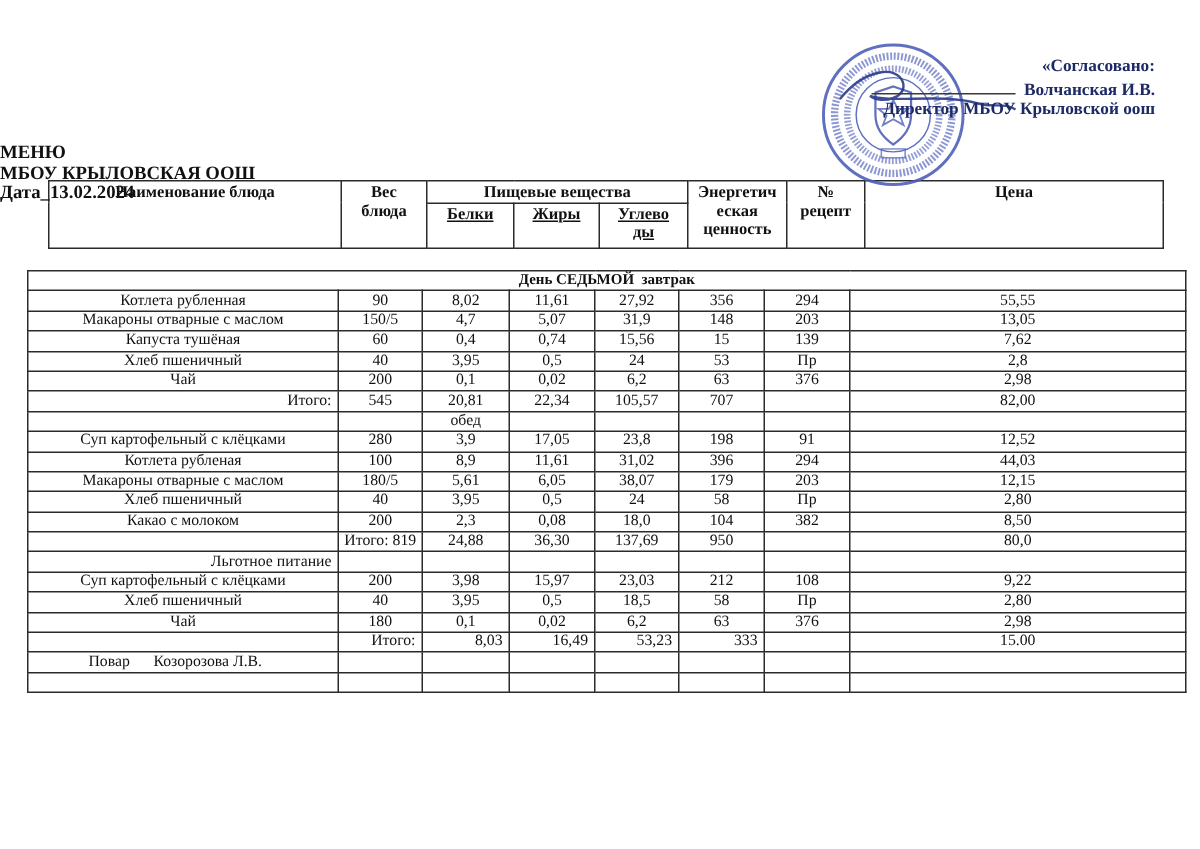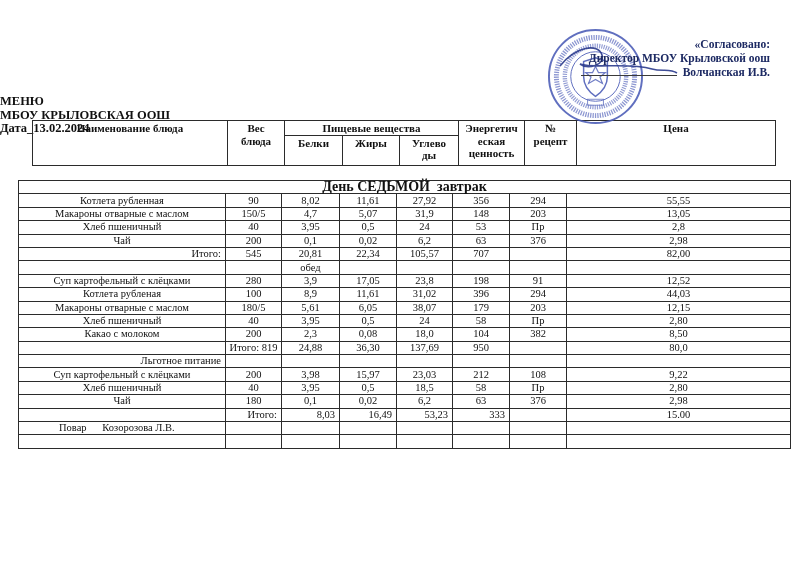--- a/index.html
+++ b/index.html
@@ -39,28 +39,28 @@
   }
   
   table{border-collapse:collapse;table-layout:fixed;}
   td{border:1px solid #2b2b2b;padding:0 2px;text-align:center;overflow:visible;}
   .head-t{
     position:absolute;top:120px;left:32px;width:743px;
     font-weight:bold;font-size:11px;line-height:12.5px;
   }
   .head-t td{vertical-align:top;padding-top:1px;}
   .head-t .r1{height:14px;}
-  .head-t .r2 td{height:28px;}
+  .head-t .r2 td{height:28px;text-decoration:underline;}
   .pre{white-space:pre-line;}
   .body-t{
     position:absolute;top:180px;left:18px;width:772px;
     font-size:10.5px;line-height:12px;
   }
   .body-t td{height:12.4px;}
-  .band{font-weight:bold;font-size:14px;white-space:pre;}
+  .band{font-weight:bold;font-size:10px;white-space:pre;}
   .al-r{text-align:right;padding-right:4px;}
   .cook{text-align:left;padding-left:40px;white-space:pre;}
 </style>
 </head>
 <body>
 
 <div class="page">
 
   <svg class="stamp" viewBox="0 0 100 100" aria-hidden="true">
     <g fill="none" stroke="#4b5cb7">
@@ -73,22 +73,22 @@
       <rect x="42" y="73" width="16" height="6" stroke-width="1" opacity="0.8"></rect>
     </g>
   </svg>
 
   <svg class="squiggle" viewBox="0 0 124 42" aria-hidden="true">
     <path d="M4 24 C 20 4, 42 1, 46 13 C 49 23, 32 28, 24 22 C 38 27, 72 20, 96 27 C 106 30, 114 26, 121 31" fill="none" stroke="#2a3a8c" stroke-width="1.6" opacity="0.9"></path>
   </svg>
 
   <div class="approval">
     <div>«Согласовано:</div>
+    <div><span class="sig-line"></span><span>Волчанская И.В.</span></div>
     <div>Директор МБОУ Крыловской оош</div>
-    <div><span class="sig-line"></span><span>Волчанская И.В.</span></div>
   </div>
 
   <div class="title-block">
     <div>МЕНЮ</div>
     <div>МБОУ КРЫЛОВСКАЯ ООШ</div>
     <div>Дата_13.02.2024</div>
   </div>
 
   <table class="head-t">
     <colgroup>
@@ -153,20 +153,30 @@
           <td>Макароны отварные с маслом</td>
           <td>150/5</td>
           <td>4,7</td>
           <td>5,07</td>
           <td>31,9</td>
           <td>148</td>
           <td>203</td>
           <td>13,05</td>
         </tr>
     <tr>
+          <td>Капуста тушёная</td>
+          <td>60</td>
+          <td>0,4</td>
+          <td>0,74</td>
+          <td>15,56</td>
+          <td>15</td>
+          <td>139</td>
+          <td>7,62</td>
+        </tr>
+    <tr>
           <td>Хлеб пшеничный</td>
           <td>40</td>
           <td>3,95</td>
           <td>0,5</td>
           <td>24</td>
           <td>53</td>
           <td>Пр</td>
           <td>2,8</td>
         </tr>
     <tr>

